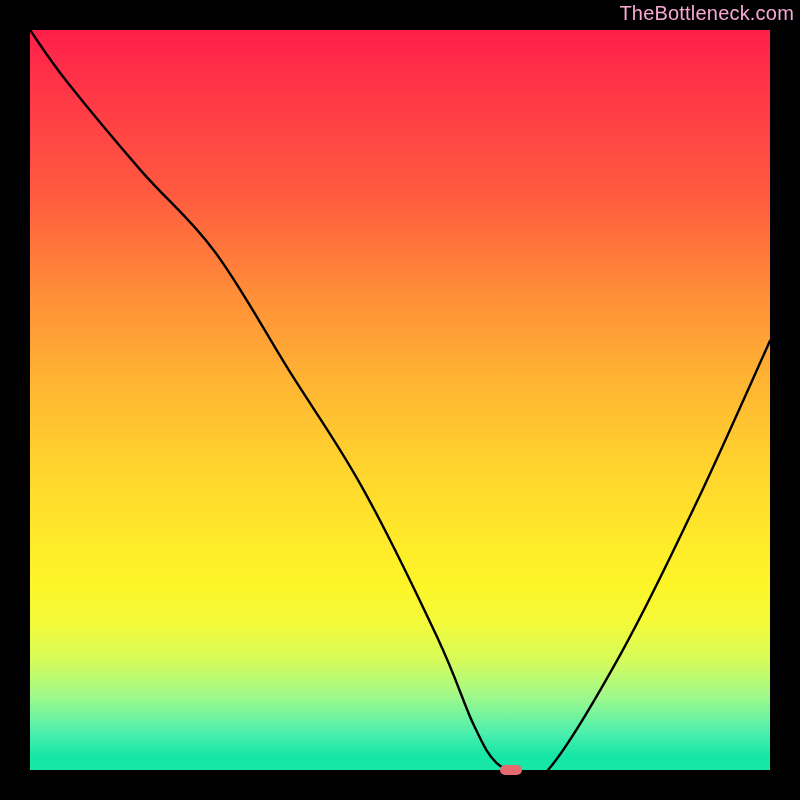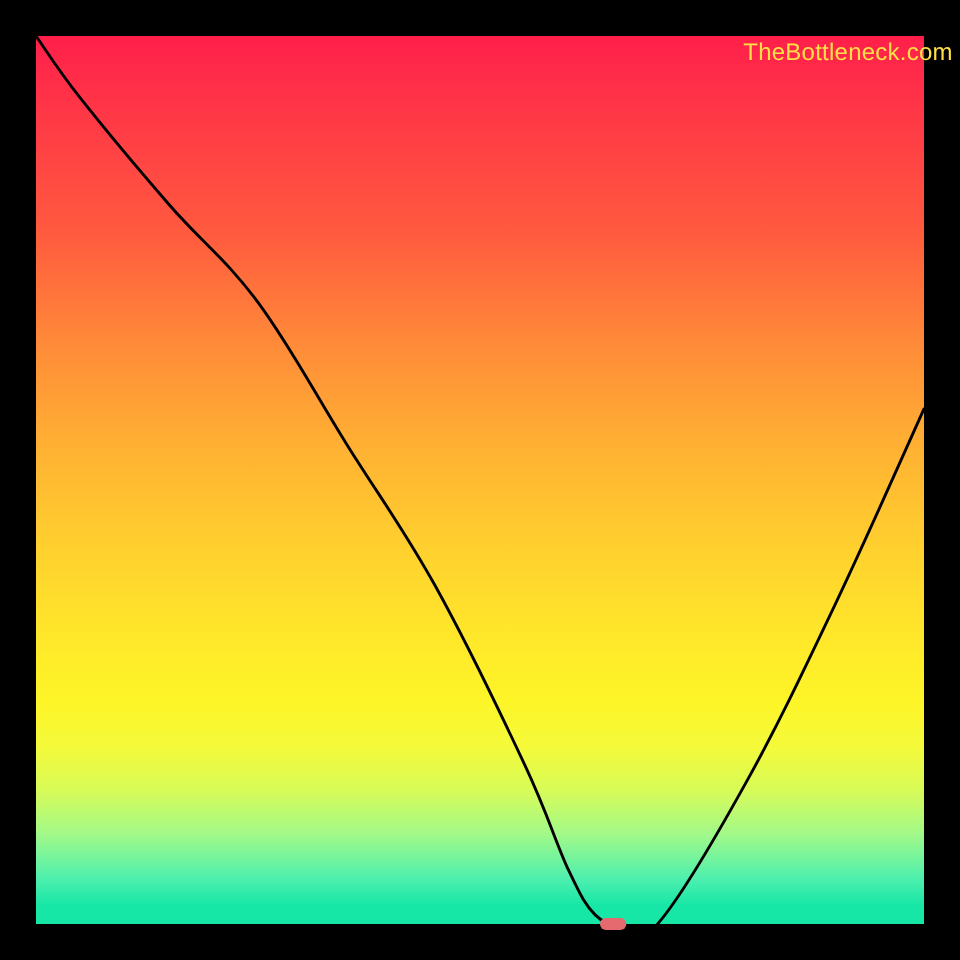--- a/index.html
+++ b/index.html
@@ -9,24 +9,23 @@
     width: 800px;
     height: 800px;
     background: #000;
   }
   .watermark {
     position: absolute;
     top: 2px;
     right: 6px;
     font-family: Arial, Helvetica, sans-serif;
     font-size: 20px;
-    color: #fde047;
+    color: #f9a8d4;
     letter-spacing: 0.2px;
     z-index: 10;
-    margin-top: 31px;
   }
   .plot-area {
     position: absolute;
     left: 30px;
     top: 30px;
     width: 740px;
     height: 740px;
   }
   .gradient-fill {
     position: absolute;

